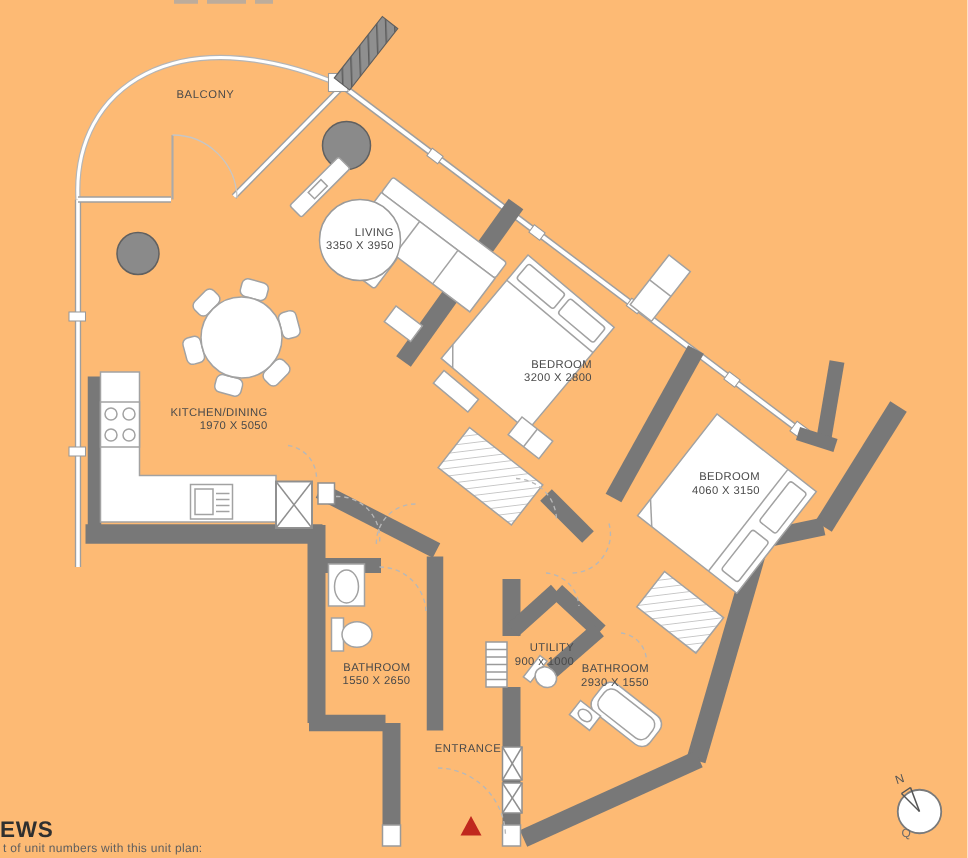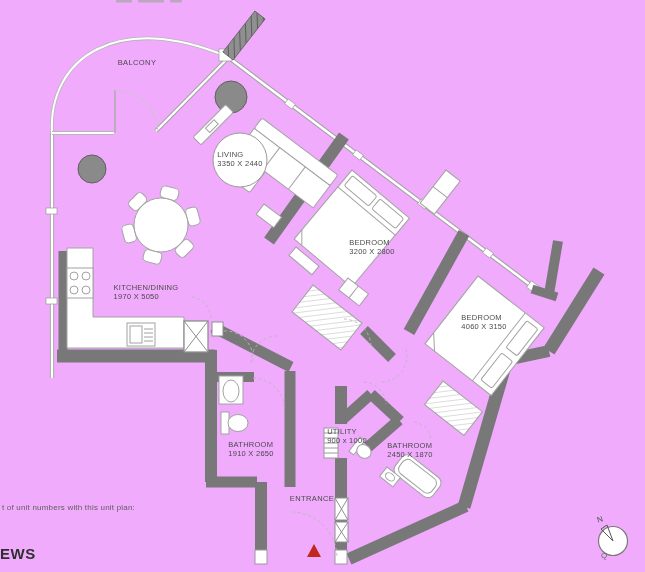--- a/index.html
+++ b/index.html
@@ -1,22 +1,22 @@
 <!DOCTYPE html>
 <html><head>
 <meta charset="utf-8">
 <style>
   html,body{margin:0;padding:0;background:#ffffff;}
-  .stage{position:relative;width:645px;height:572px;background:#f0abfc;overflow:hidden;
+  .stage{position:relative;width:645px;height:572px;background:#fdba74;overflow:hidden;
          font-family:"Liberation Sans", sans-serif;}
   svg{position:absolute;left:0;top:0;}
-  .lbl{position:absolute;transform:translateX(-50%);text-align:left;
+  .lbl{position:absolute;transform:translateX(-50%);text-align:right;
        font-size:7.5px;line-height:1.22;letter-spacing:.25px;color:#4a4a4a;white-space:nowrap;}
   .lbl-single{position:absolute;transform:translateX(-50%);font-size:7.5px;letter-spacing:.4px;color:#4a4a4a;white-space:nowrap;}
-  .note{position:absolute;left:2px;top:503px;font-size:8px;color:#5f5f5f;letter-spacing:.2px;white-space:nowrap;}
+  .note{position:absolute;left:2px;top:561px;font-size:8px;color:#5f5f5f;letter-spacing:.2px;white-space:nowrap;}
   .brand{position:absolute;left:0px;top:545px;font-size:15px;font-weight:bold;color:#2f2f2f;letter-spacing:.5px;}
   .cN{position:absolute;left:597px;top:515px;font-size:8px;color:#555;transform:rotate(-18deg);}
   .cQ{position:absolute;left:601px;top:551px;font-size:8px;color:#6a6a6a;}
 </style>
 </head>
 <body>
 
 <div class="stage">
 
 <svg width="645" height="572" viewBox="0 0 645 572">
@@ -269,51 +269,51 @@
       <line x1="613" y1="541" x2="607" y2="525"></line>
       <line x1="601" y1="529" x2="607" y2="525"></line>
     </g>
   </g>
 </svg>
 
 <div class="lbl-single" style="left:137px;top:58px">BALCONY</div>
 
 <div class="lbl" style="left:240px;top:150px">
   <div>LIVING</div>
-  <div>3350 X 2440</div>
-</div>
-
-<div class="lbl" style="left:146px;top:283px">
+  <div>3350 X 3950</div>
+</div>
+
+<div class="lbl" style="left:146px;top:270px">
   <div>KITCHEN/DINING</div>
   <div>1970 X 5050</div>
 </div>
 
 <div class="lbl" style="left:372px;top:238px">
   <div>BEDROOM</div>
   <div>3200 X 2800</div>
 </div>
 
 <div class="lbl" style="left:484px;top:313px">
   <div>BEDROOM</div>
   <div>4060 X 3150</div>
 </div>
 
 <div class="lbl" style="left:251px;top:440px">
   <div>BATHROOM</div>
-  <div>1910 X 2650</div>
-</div>
-
-<div class="lbl" style="left:347px;top:427px">
+  <div>1550 X 2650</div>
+</div>
+
+<div class="lbl" style="left:363px;top:427px">
   <div>UTILITY</div>
   <div>900 x 1000</div>
 </div>
 
 <div class="lbl" style="left:410px;top:441px">
   <div>BATHROOM</div>
-  <div>2450 X 1870</div>
+  <div>2930 X 1550</div>
 </div>
 
 <div class="lbl-single" style="left:312px;top:494px">ENTRANCE</div>
 
 <div class="cN">N</div>
 <div class="cQ">Q</div>
 
 <div class="note">t of unit numbers with this unit plan:</div>
 <div class="brand">EWS</div>
 

